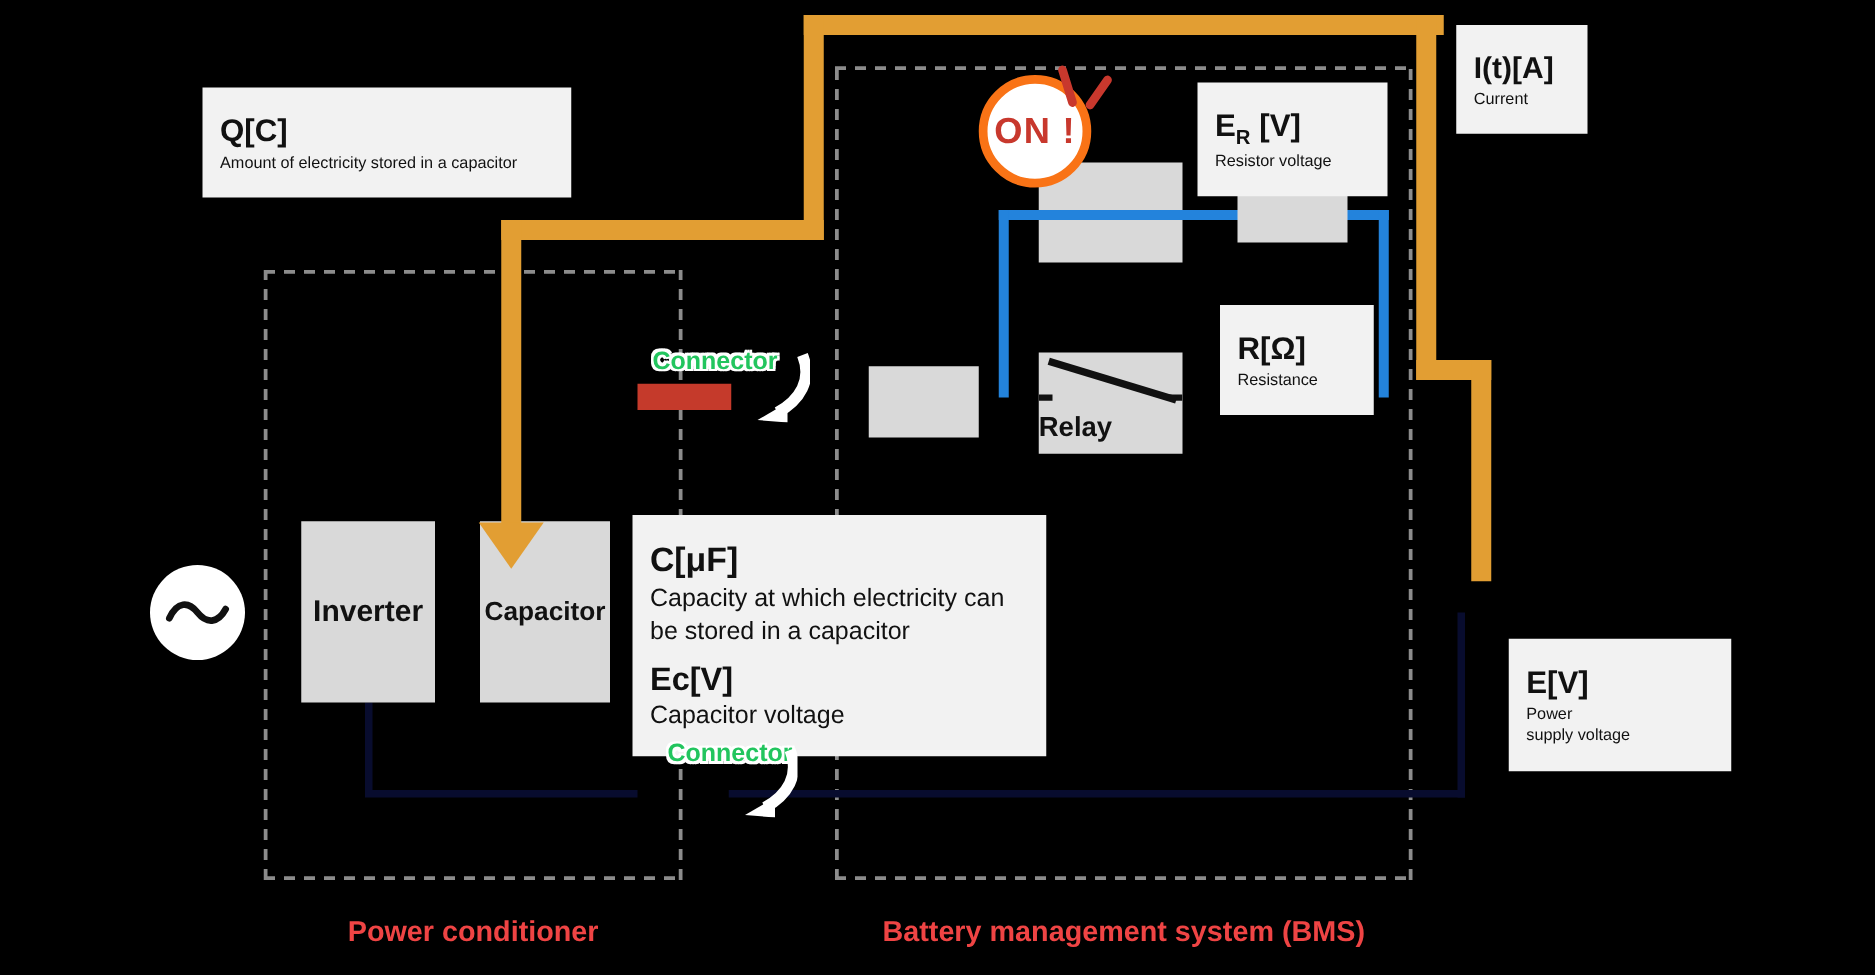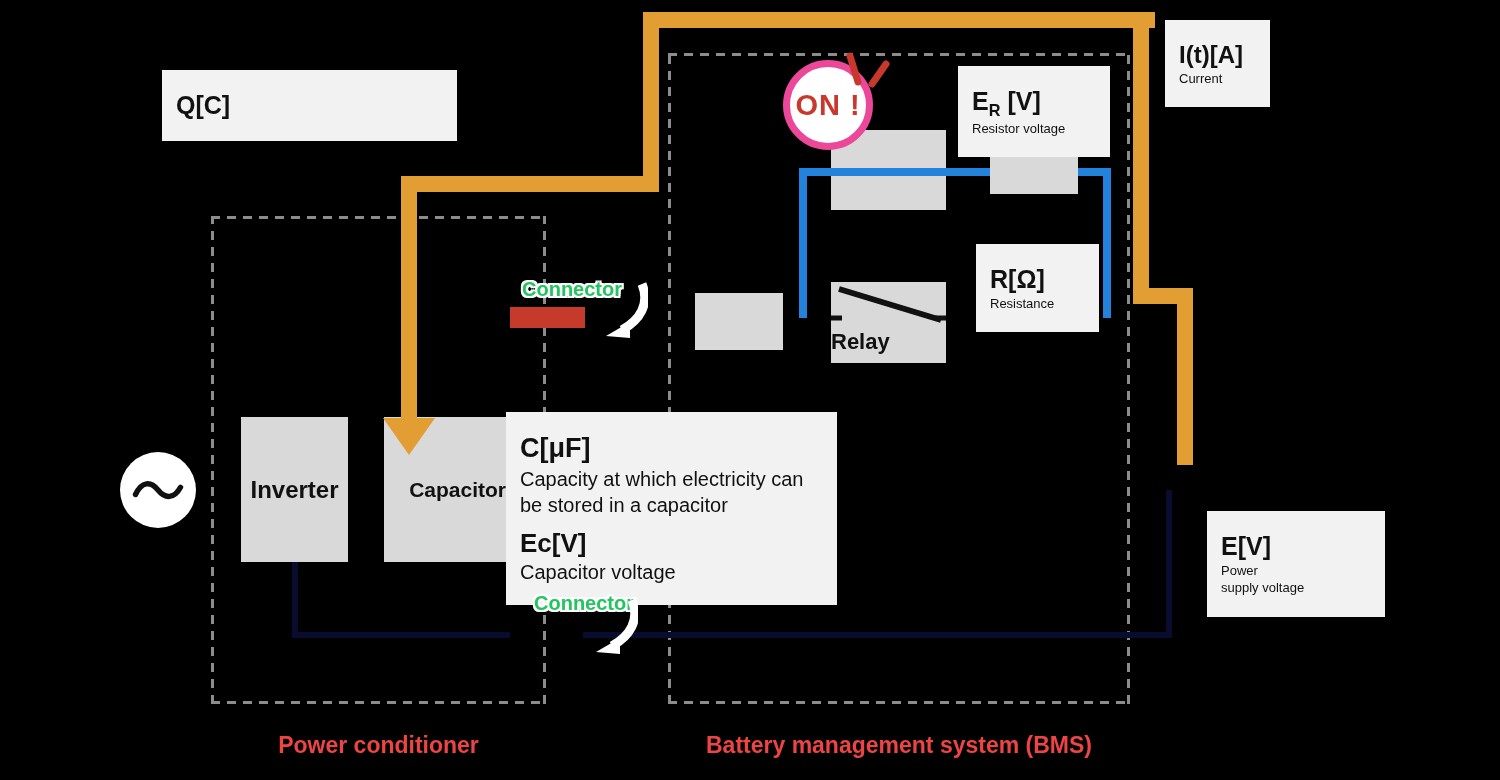--- a/index.html
+++ b/index.html
@@ -30,21 +30,21 @@
         font-weight:bold;color:#111;}
 
   
   .label-box{position:absolute;background:#f2f2f2;padding:20px 14px;box-sizing:border-box;}
   .label-box .title{font-weight:bold;font-size:25px;line-height:1.25;}
   .label-box .body{font-size:13px;line-height:1.32;}
   .label-box sub{font-size:0.65em;}
 
   
   .on-badge{position:absolute;left:783px;top:60px;width:90px;height:90px;border-radius:50%;
-            background:#fff;border:7px solid #ec4899;box-sizing:border-box;display:flex;
+            background:#fff;border:7px solid #f97316;box-sizing:border-box;display:flex;
             align-items:center;justify-content:center;font-weight:bold;font-size:29px;color:#c8382d;
             letter-spacing:1px;}
 
   
   .ac-source{position:absolute;left:120px;top:452px;width:76px;height:76px;border-radius:50%;
              background:#fff;display:flex;align-items:center;justify-content:center;}
 
   
   .connector-text{position:absolute;font-weight:bold;font-size:20px;color:#22c55e;white-space:nowrap;
     text-shadow:-2px -2px 0 #fff,2px -2px 0 #fff,-2px 2px 0 #fff,2px 2px 0 #fff,
@@ -62,21 +62,21 @@
   <div class="dashed-box bms-box"></div>
 
   <div class="abs navy" style="left:292px;top:562px;width:6px;height:75px;"></div>
   <div class="abs navy" style="left:292px;top:632px;width:218px;height:6px;"></div>
   <div class="abs navy" style="left:583px;top:632px;width:589px;height:6px;"></div>
   <div class="abs navy" style="left:1166px;top:490px;width:6px;height:148px;"></div>
 
   <div class="comp" style="left:241px;top:417px;width:107px;height:145px;font-size:24px;">
     <span>Inverter</span>
   </div>
-  <div class="comp" style="left:384px;top:417px;width:122px;height:145px;font-size:21px;justify-content:flex-end;">
+  <div class="comp" style="left:384px;top:417px;width:104px;height:145px;font-size:21px;">
     <span>Capacitor</span>
   </div>
   <div class="comp" style="left:695px;top:293px;width:88px;height:57px;"></div>
   <div class="comp" style="left:831px;top:130px;width:115px;height:80px;"></div>
 
   <div class="abs blue" style="left:799px;top:168px;width:312px;height:8px;"></div>
   <div class="abs blue" style="left:799px;top:168px;width:8px;height:150px;"></div>
   <div class="abs blue" style="left:1103px;top:168px;width:8px;height:150px;"></div>
 
   <div class="comp" style="left:990px;top:146px;width:88px;height:48px;"></div>
@@ -108,20 +108,21 @@
   <div class="on-badge">
     <span>ON !</span>
   </div>
   <svg class="abs" style="left:844px;top:48px;" width="50" height="42" viewBox="0 0 50 42">
     <line x1="14" y1="34" x2="6" y2="8" stroke="#c8382d" stroke-width="7" stroke-linecap="round"></line>
     <line x1="28" y1="36" x2="42" y2="16" stroke="#c8382d" stroke-width="7" stroke-linecap="round"></line>
   </svg>
 
   <div class="label-box" style="left:162px;top:70px;width:295px;">
     <div class="title">Q[C]</div>
+    <div class="body">Amount of electricity stored in a capacitor</div>
   </div>
 
   <div class="label-box" style="left:1165px;top:20px;width:105px;">
     <div class="title" style="font-size:24px;">I(t)[A]</div>
     <div class="body">Current</div>
   </div>
 
   <div class="label-box" style="left:958px;top:66px;width:152px;">
     <div class="title"><span>E</span><sub>R</sub><span> [V]</span></div>
     <div class="body">Resistor voltage</div>

